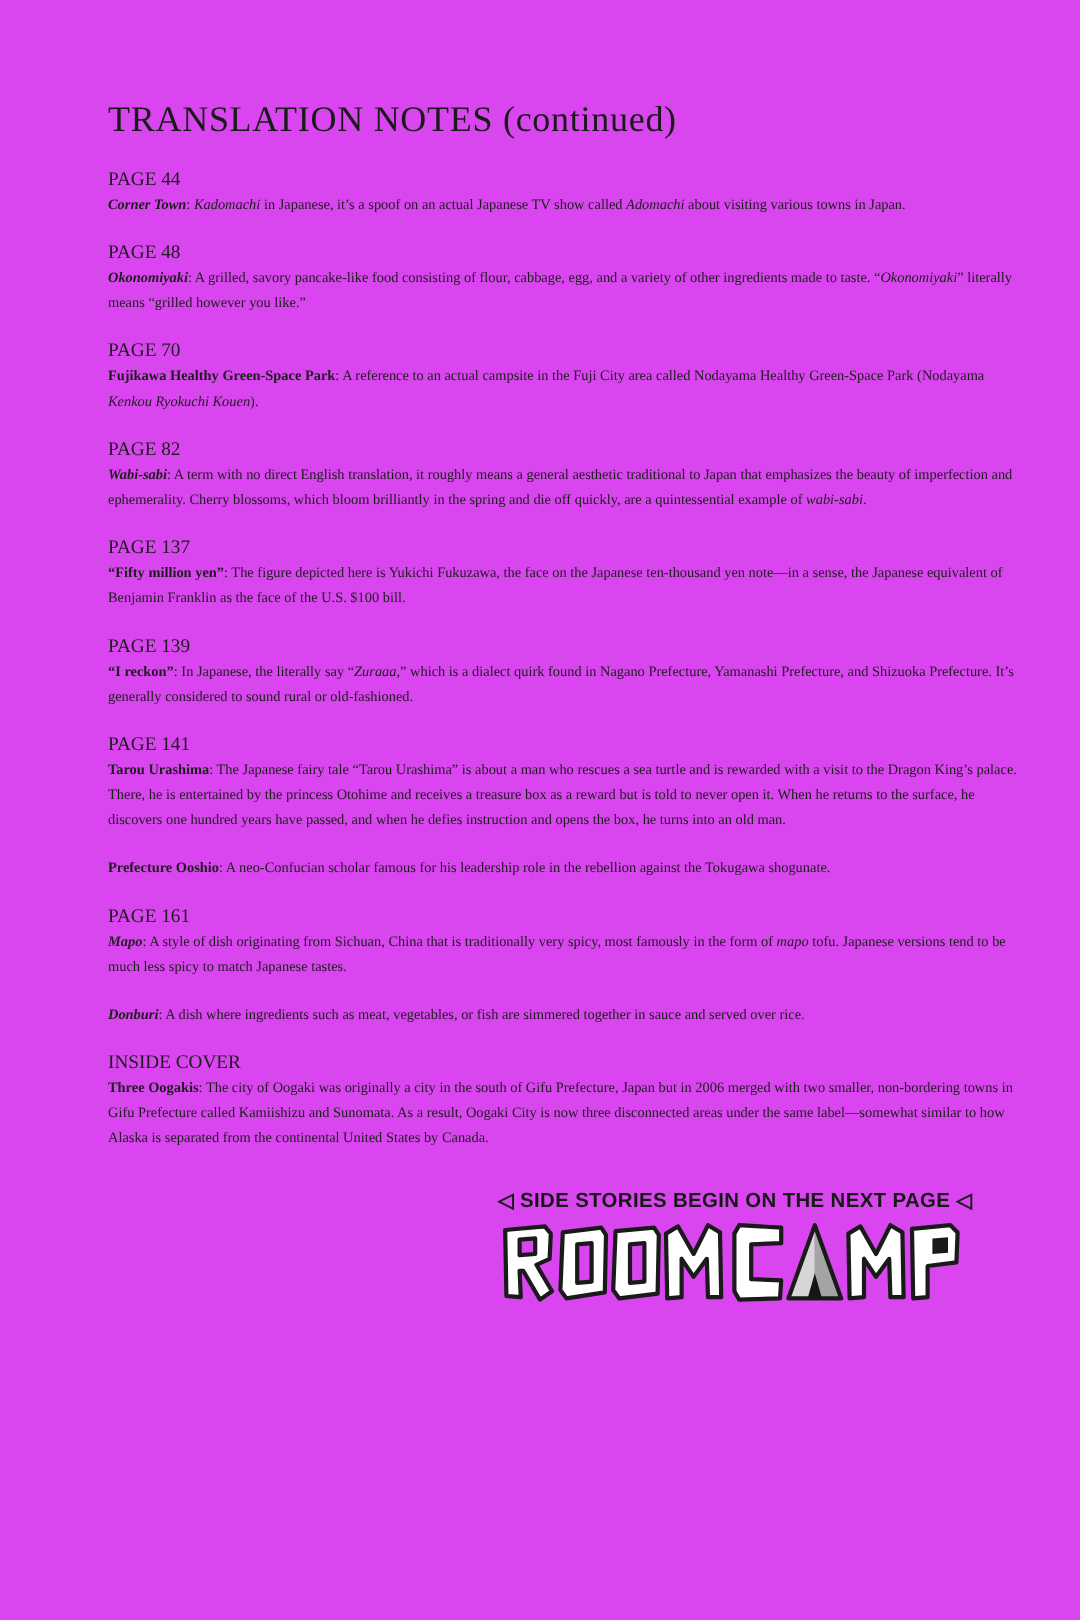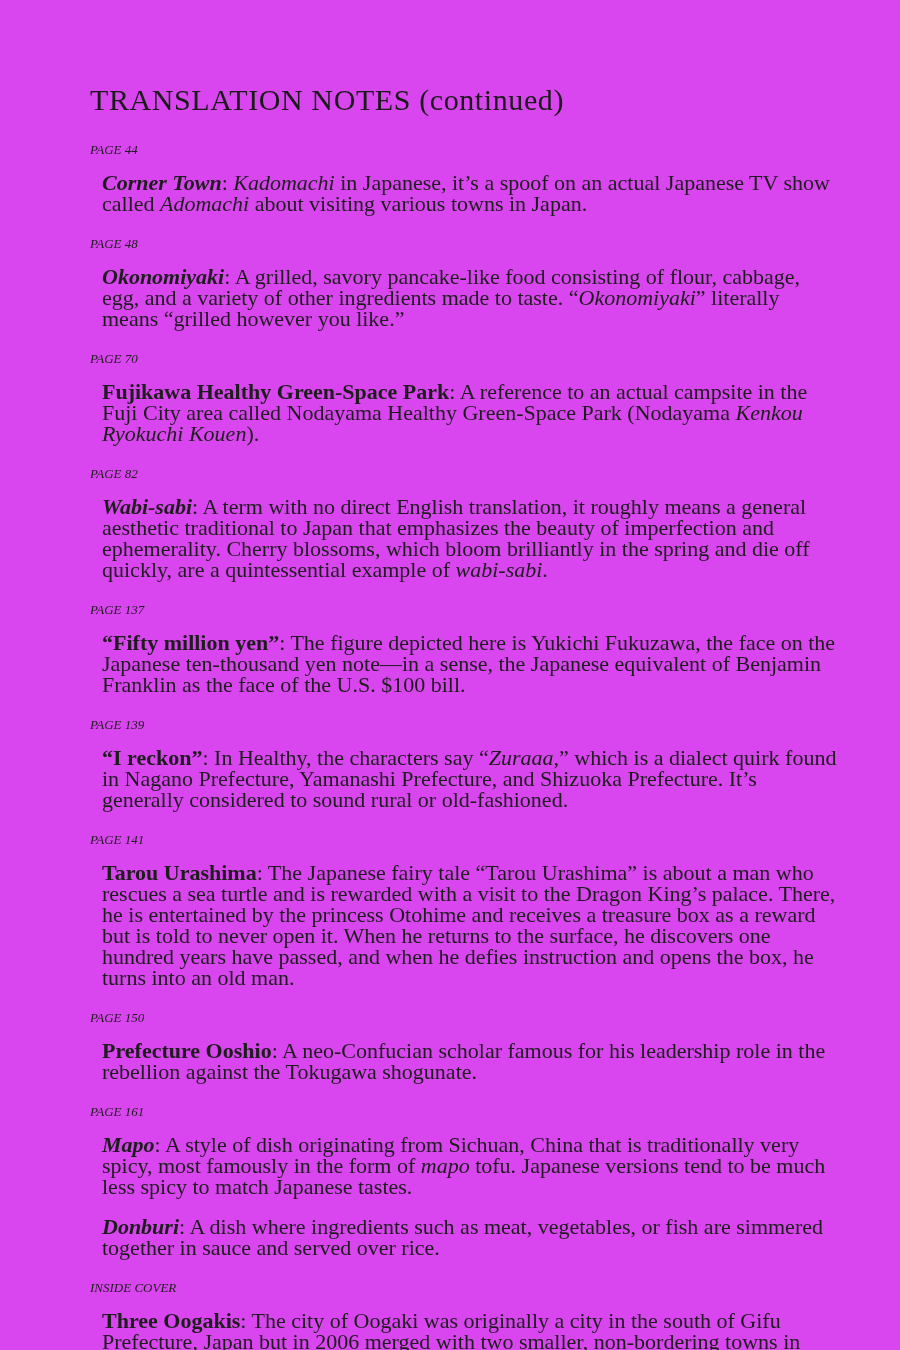--- a/index.html
+++ b/index.html
@@ -28,30 +28,29 @@
     letter-spacing: 0.6px;
     line-height: 1.15;
     margin: 0 0 21px 0;
     color: #1a1a1a;
   }
   .note {
     margin: 0 0 19px 0;
   }
   .note-heading {
     font-family: "Liberation Serif", serif;
-    font-style: italic;
     font-weight: 400;
-    font-size: 13px;
+    font-size: 16px;
     line-height: 21px;
     margin: 0;
     color: #1d1d1d;
   }
   .note-body {
-    margin: 12px;
-    font-size: 22px;
+    margin: 0;
+    font-size: 12px;
     line-height: 21px;
     color: #1d1d1d;
   }
   .seg-r  { font-style: normal; font-weight: 400; }
   .seg-i  { font-style: italic; font-weight: 400; }
   .seg-b  { font-style: normal; font-weight: 700; }
   .seg-bi { font-style: italic; font-weight: 700; }
   .footer {
     width: 387px;
     margin: 31px 47px 0 auto;
@@ -93,28 +92,27 @@
       <section class="note">
         <h3 class="note-heading">PAGE 82</h3>
         <p class="note-body"><span class="seg-bi">Wabi-sabi</span><span class="seg-r">: A term with no direct English translation, it roughly means a general aesthetic traditional to Japan that emphasizes the beauty of imperfection and ephemerality. Cherry blossoms, which bloom brilliantly in the spring and die off quickly, are a quintessential example of </span><span class="seg-i">wabi-sabi</span><span class="seg-r">.</span></p>
       </section>
       <section class="note">
         <h3 class="note-heading">PAGE 137</h3>
         <p class="note-body"><span class="seg-b">“Fifty million yen”</span><span class="seg-r">: The figure depicted here is Yukichi Fukuzawa, the face on the Japanese ten-thousand yen note—in a sense, the Japanese equivalent of Benjamin Franklin as the face of the U.S. $100 bill.</span></p>
       </section>
       <section class="note">
         <h3 class="note-heading">PAGE 139</h3>
-        <p class="note-body"><span class="seg-b">“I reckon”</span><span class="seg-r">: In Healthy, the characters say “</span><span class="seg-i">Zuraaa</span><span class="seg-r">,” which is a dialect quirk found in Nagano Prefecture, Yamanashi Prefecture, and Shizuoka Prefecture. It’s generally considered to sound rural or old-fashioned.</span></p>
+        <p class="note-body"><span class="seg-b">“I reckon”</span><span class="seg-r">: In Japanese, the literally say “</span><span class="seg-i">Zuraaa</span><span class="seg-r">,” which is a dialect quirk found in Nagano Prefecture, Yamanashi Prefecture, and Shizuoka Prefecture. It’s generally considered to sound rural or old-fashioned.</span></p>
       </section>
       <section class="note">
         <h3 class="note-heading">PAGE 141</h3>
         <p class="note-body"><span class="seg-b">Tarou Urashima</span><span class="seg-r">: The Japanese fairy tale “Tarou Urashima” is about a man who rescues a sea turtle and is rewarded with a visit to the Dragon King’s palace. There, he is entertained by the princess Otohime and receives a treasure box as a reward but is told to never open it. When he returns to the surface, he discovers one hundred years have passed, and when he defies instruction and opens the box, he turns into an old man.</span></p>
       </section>
       <section class="note">
-        <h3 class="note-heading">PAGE 150</h3>
         <p class="note-body"><span class="seg-b">Prefecture Ooshio</span><span class="seg-r">: A neo-Confucian scholar famous for his leadership role in the rebellion against the Tokugawa shogunate.</span></p>
       </section>
       <section class="note">
         <h3 class="note-heading">PAGE 161</h3>
         <p class="note-body"><span class="seg-bi">Mapo</span><span class="seg-r">: A style of dish originating from Sichuan, China that is traditionally very spicy, most famously in the form of </span><span class="seg-i">mapo</span><span class="seg-r"> tofu. Japanese versions tend to be much less spicy to match Japanese tastes.</span></p>
       </section>
       <section class="note">
         <p class="note-body"><span class="seg-bi">Donburi</span><span class="seg-r">: A dish where ingredients such as meat, vegetables, or fish are simmered together in sauce and served over rice.</span></p>
       </section>
       <section class="note">

